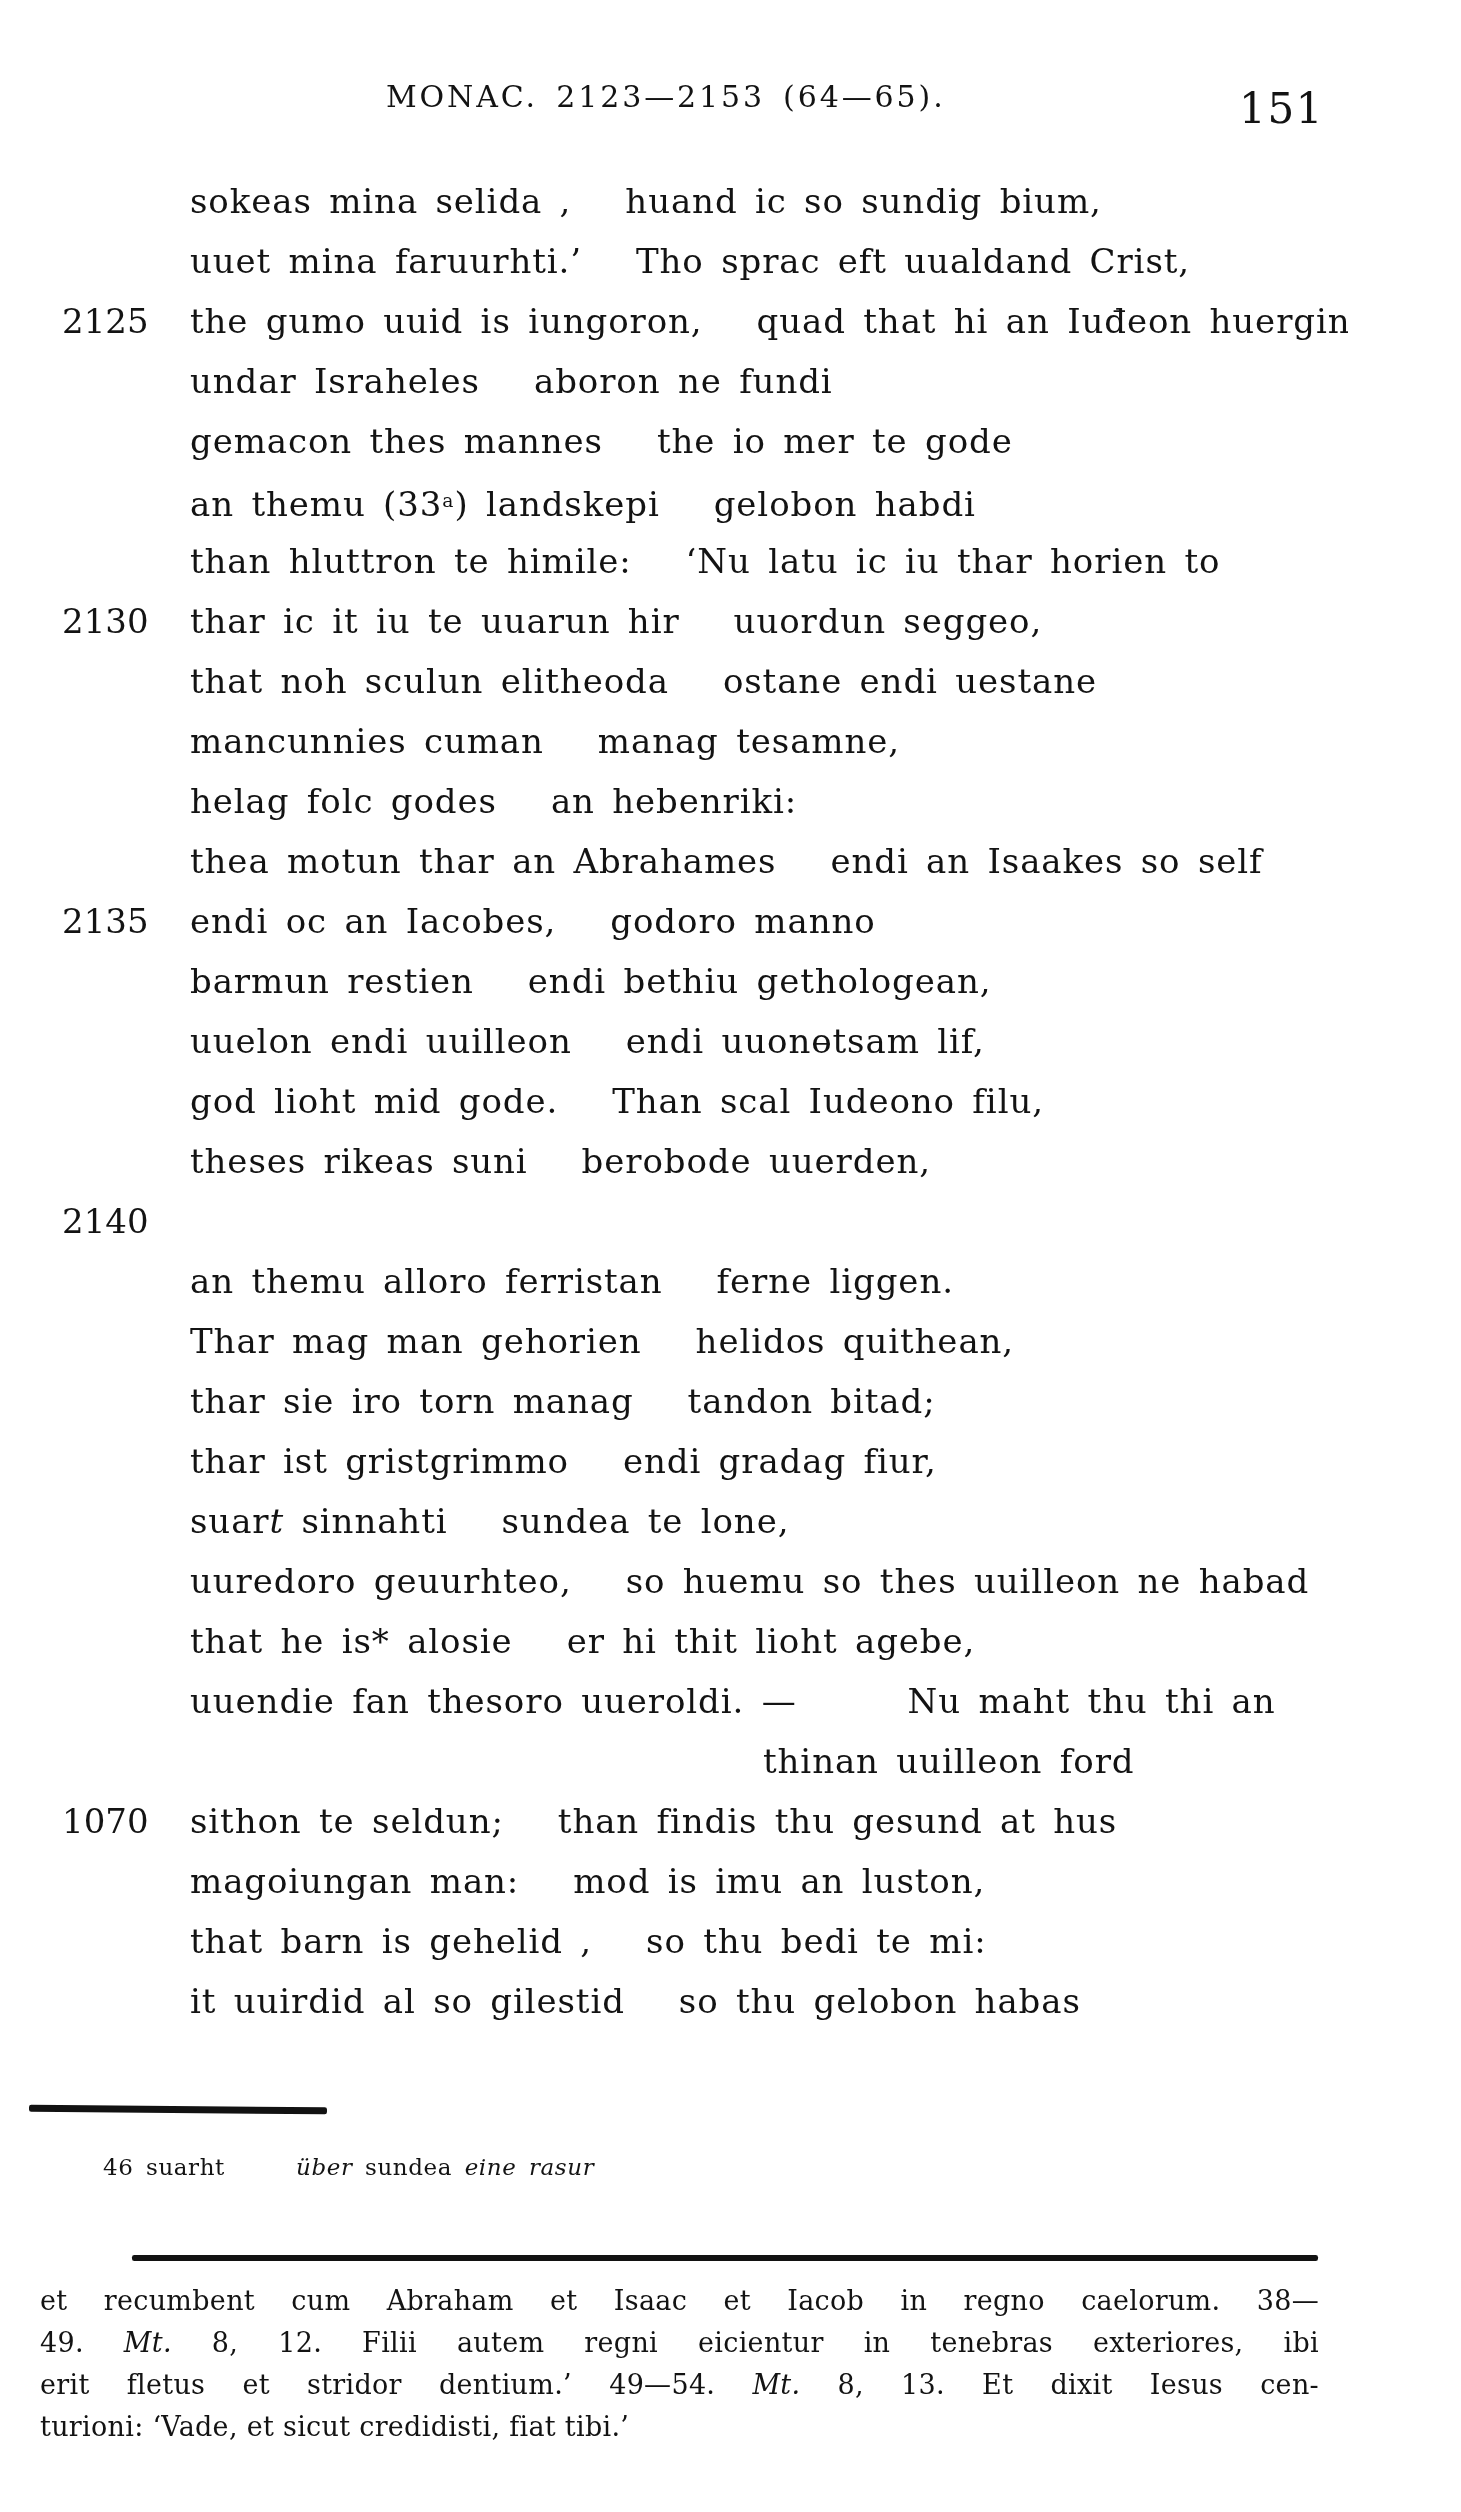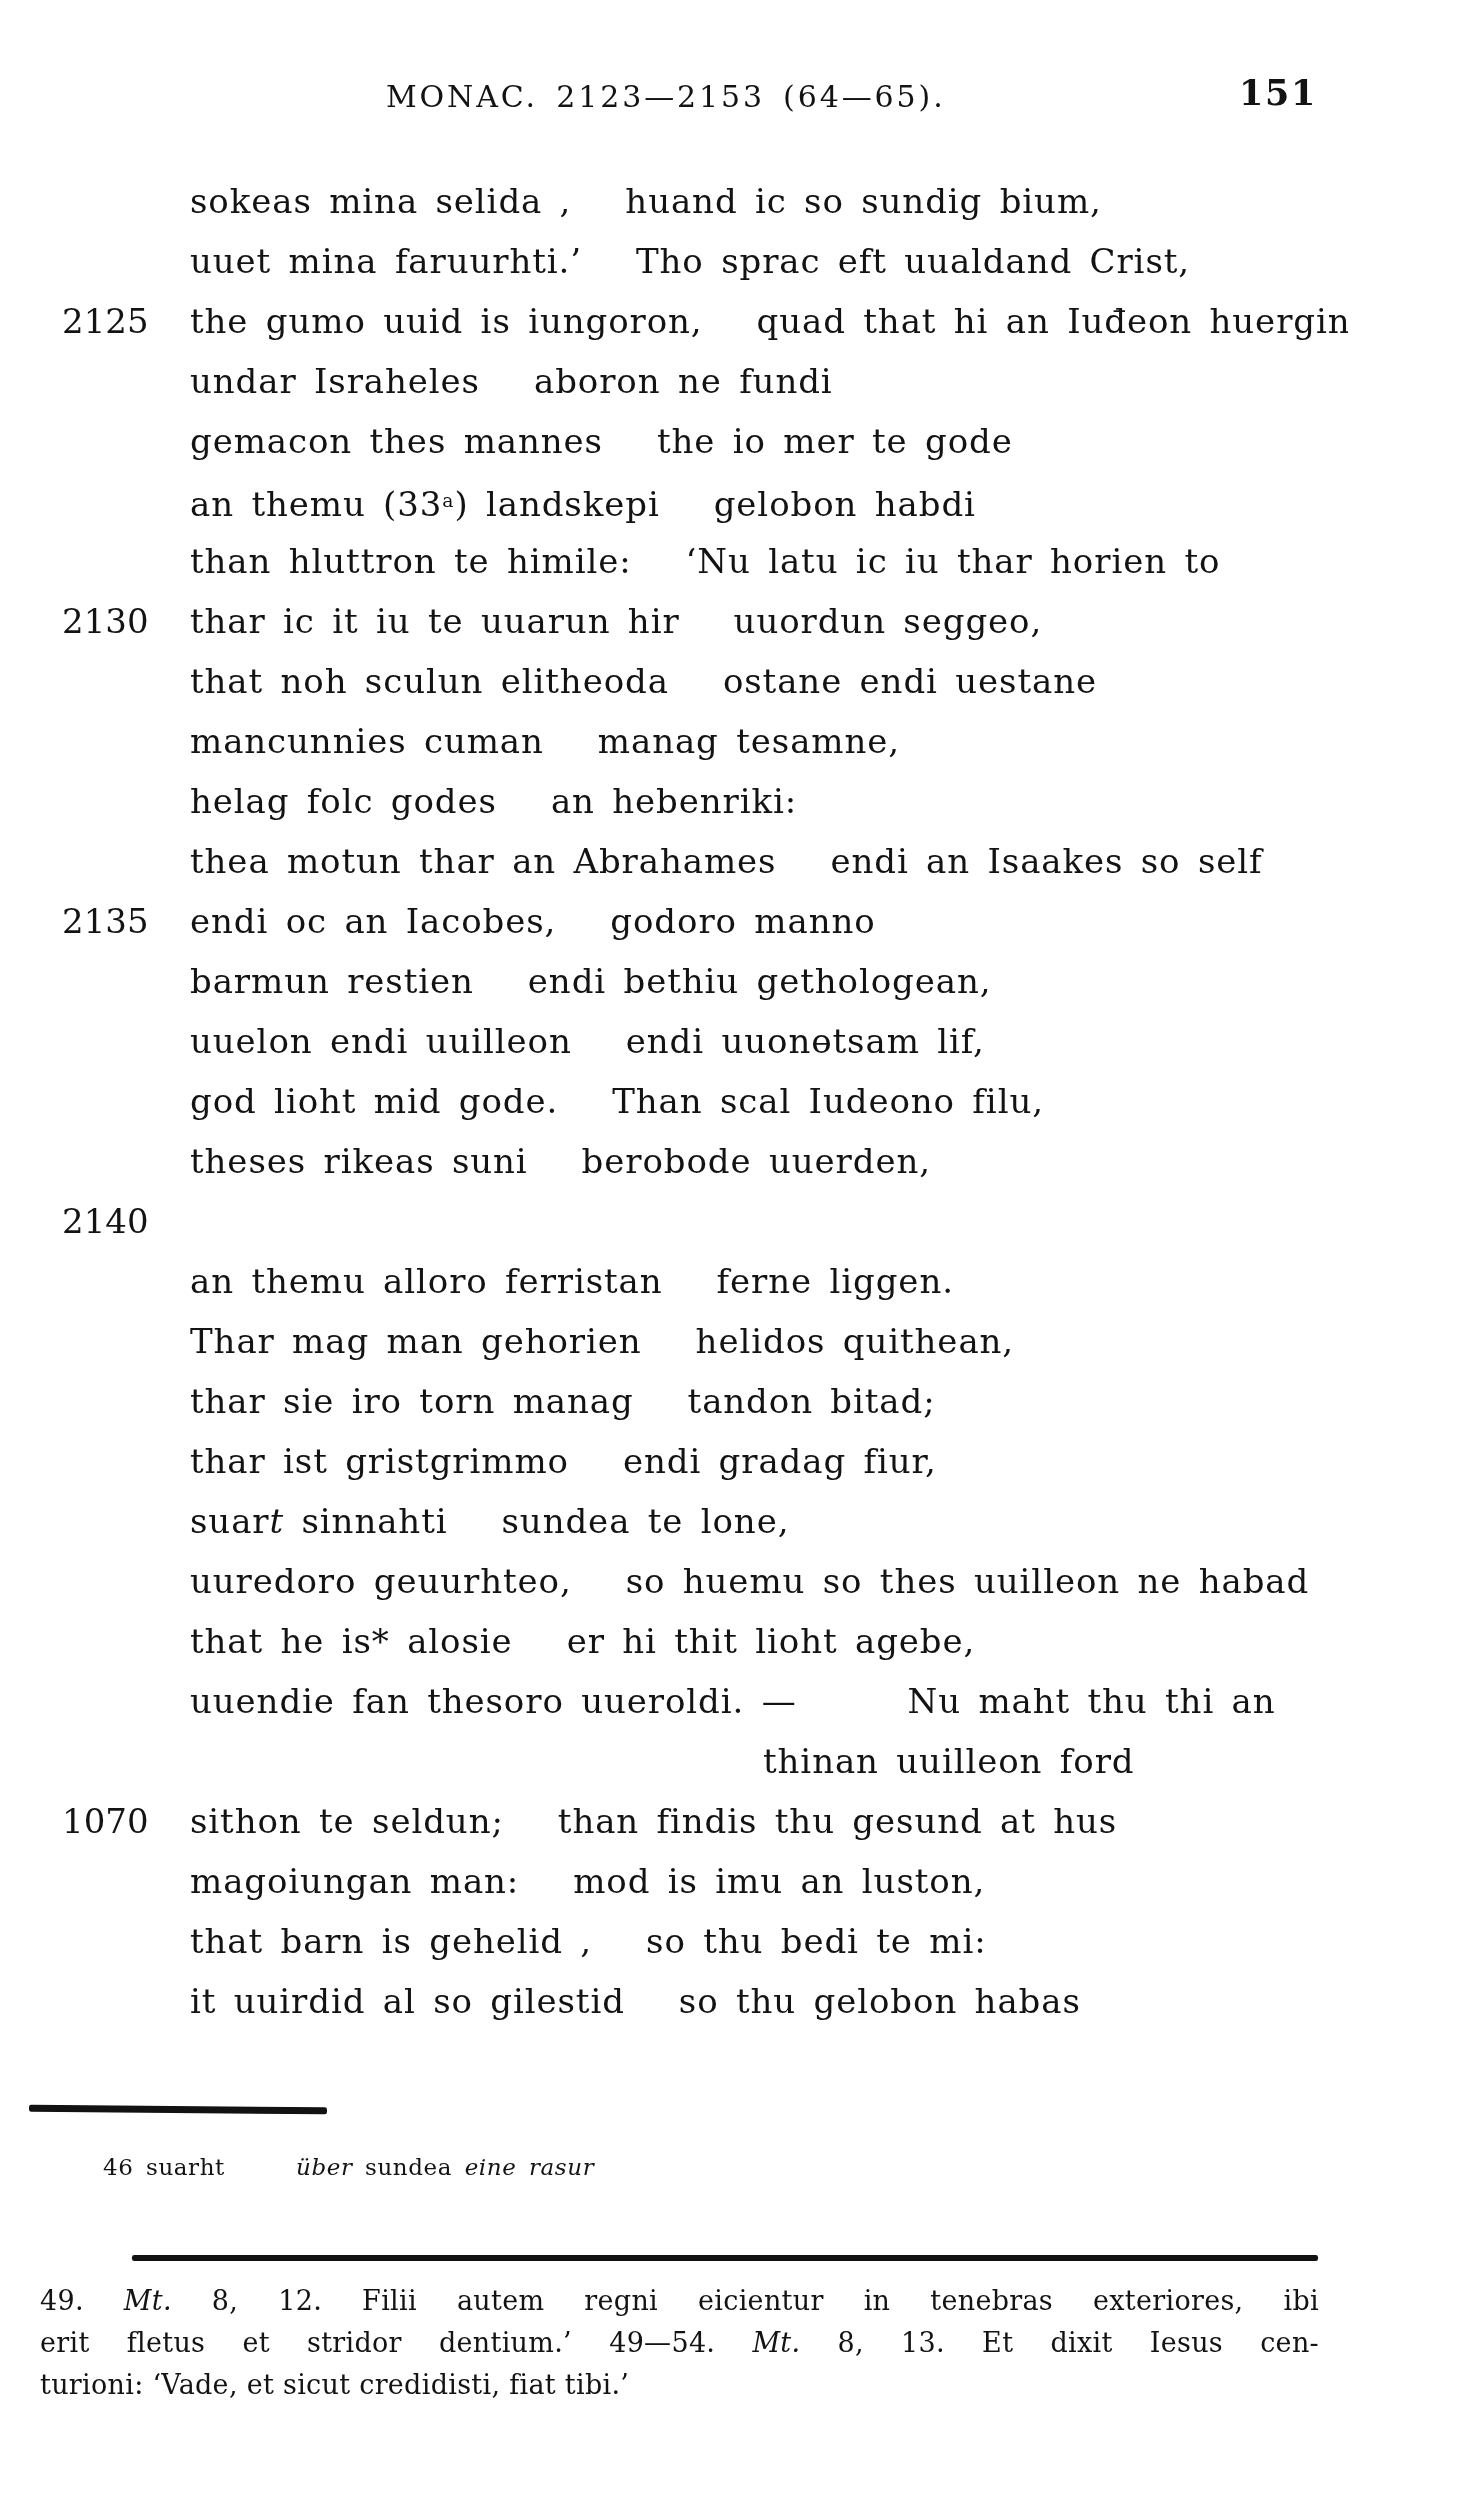--- a/index.html
+++ b/index.html
@@ -2,21 +2,21 @@
 <html style="font-size:9px"><head>
 <meta charset="utf-8">
 <style>
   html,body{margin:0;padding:0;background:#ffffff;}
   .page{position:relative;width:1348px;height:2512px;background:#ffffff;
         font-family:"DejaVu Serif","Liberation Serif",serif;color:#131313;overflow:hidden;}
 
   
   .hdr{position:absolute;top:79px;left:386px;font-size:30px;letter-spacing:2.9px;
        word-spacing:5.7px;white-space:nowrap;}
-  .pgnum{position:absolute;top:72px;left:1239px;font-size:35px;font-weight:bold;letter-spacing:1.7px;}
+  .pgnum{position:absolute;top:84px;left:1239px;font-size:42px;font-weight:normal;letter-spacing:1.7px;}
 
   
   .verse{position:absolute;top:171px;left:0;width:1462px;padding-left:28px;}
   .vline{position:relative;height:60px;line-height:60px;white-space:nowrap;}
   .lno{position:absolute;left:34px;top:0;font-size:34px;}
   .vtext{display:block;margin-left:162px;font-size:34px;letter-spacing:0.9px;word-spacing:5.7px;}
   .vtext.indent{margin-left:735px;}
   .cae{display:inline-block;width:54px;}
   .cae.wide{width:111px;}
   .mno{position:absolute;top:3.4px;left:1296px;width:91px;text-align:right;font-size:27px;letter-spacing:1.1px;}
@@ -148,19 +148,20 @@
       <div class="vline">
         <span class="vtext">it uuirdid al so gilestid<span class="cae"></span>so thu gelobon habas</span>
       </div>
     </div>
 
   <div class="fnrule"></div>
   <div class="footnote"><span>46 suarht</span><span class="fgap"></span><span class="it">über</span><span> sundea </span><span class="it">eine rasur</span></div>
 
   <div class="apprule"></div>
   <div class="apparatus">
+      <div class="aline just"><span>et recumbent cum Abraham et Isaac et Iacob in regno caelorum. 38—</span></div>
       <div class="aline just"><span>49. </span><span class="it">Mt.</span><span> 8, 12. Filii autem regni eicientur in tenebras exteriores, ibi</span></div>
       <div class="aline just"><span>erit fletus et stridor dentium.’ 49—54. </span><span class="it">Mt.</span><span> 8, 13. Et dixit Iesus cen-</span></div>
       <div class="aline"><span>turioni: ‘Vade, et sicut credidisti, fiat tibi.’</span></div>
     </div>
 
 </div>
 
 
 </body></html>

